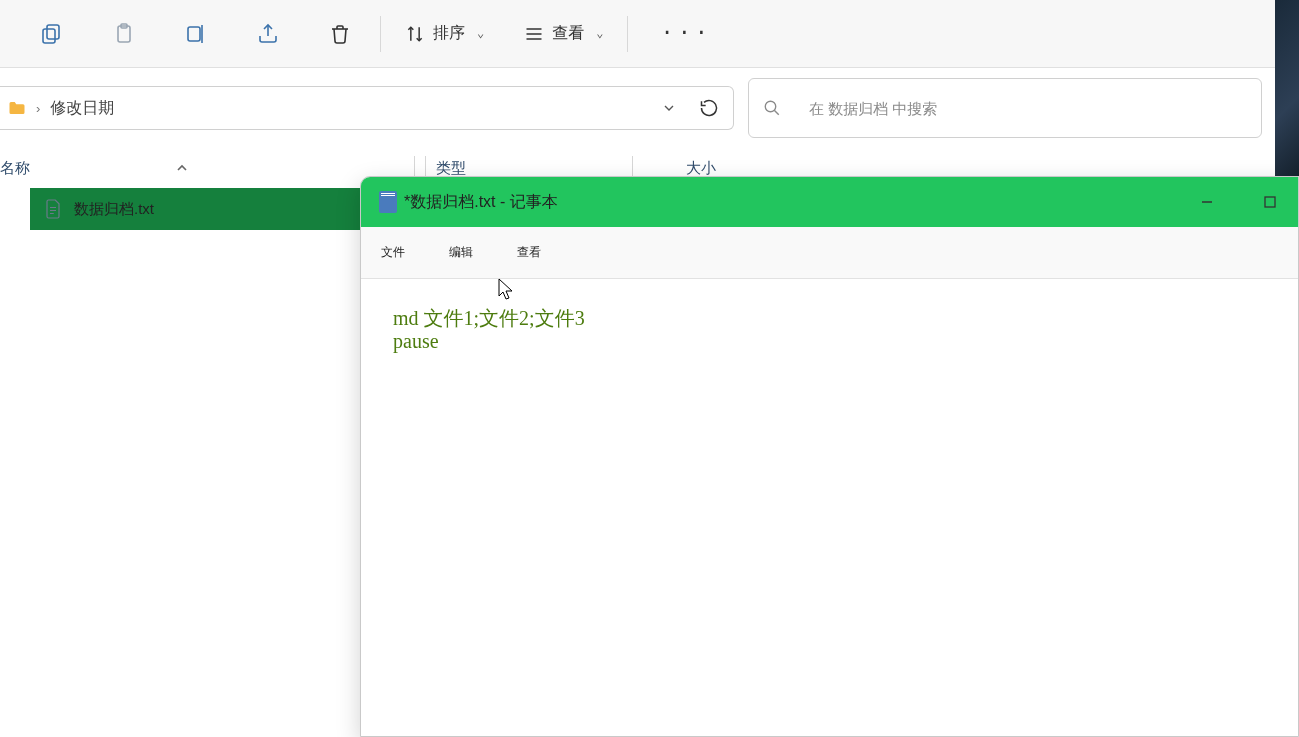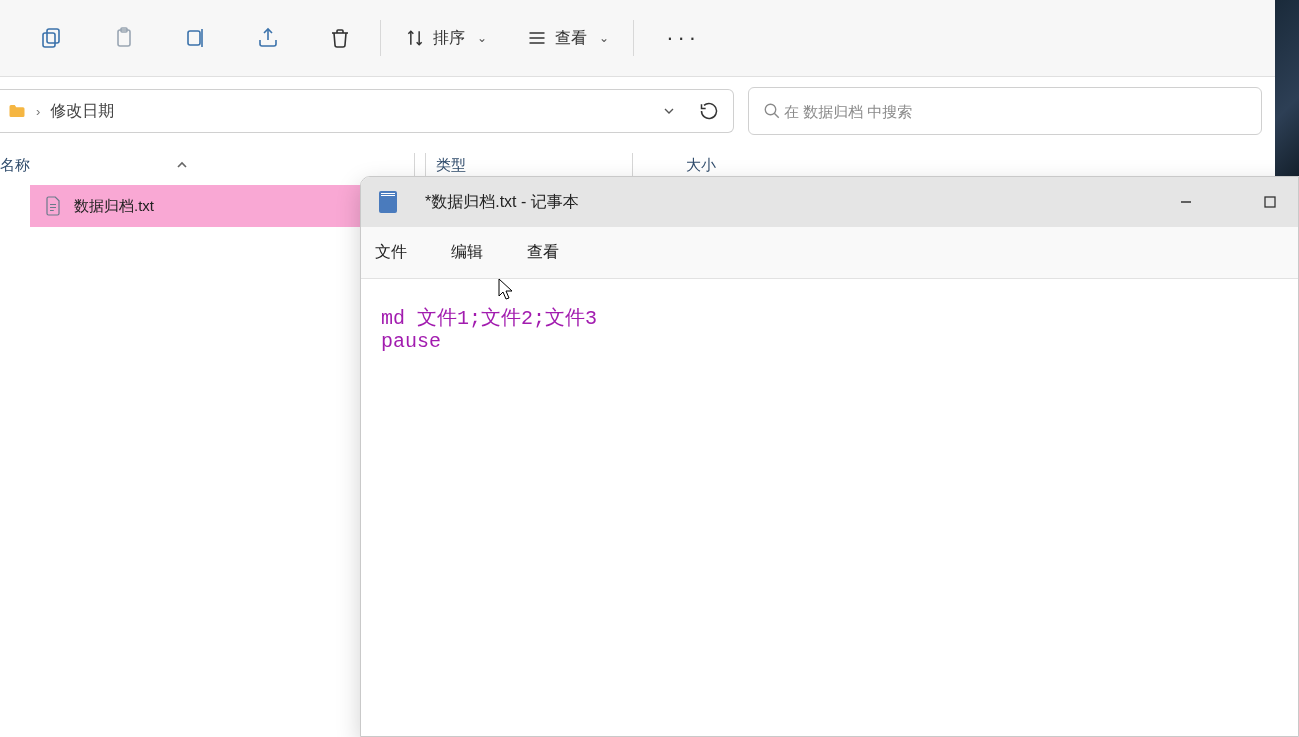--- a/index.html
+++ b/index.html
@@ -8,27 +8,28 @@
   font-size: 14px;
   background: #fff;
   width: 1299px;
   height: 737px;
   position: relative;
   overflow: hidden;
 }
 
 
 .explorer-toolbar {
-  height: 77px;
+  height: 68px;
   background: #f7f7f7;
   display: flex;
   align-items: center;
   padding: 17px 16px;
   gap: 0;
   border-bottom: 1px solid #e0e0e0;
+  font-family: Liberation Mono, monospace;
 }
 .tb-btn {
   width: 72px;
   height: 68px;
   display: flex;
   align-items: center;
   justify-content: center;
   color: #4b7db4;
 }
 .tb-sep {
@@ -68,27 +69,27 @@
   gap: 10px;
   color: #444;
 }
 .breadcrumb .folder-ic { color: #f5b642; }
 .breadcrumb .sep { color: #777; font-size: 13px;}
 .breadcrumb .spacer { flex: 1; }
 .breadcrumb .dd { color: #555; padding: 0 6px; }
 .breadcrumb .refresh { color: #333; padding: 0 6px; font-size: 20px;}
 .search-box {
   flex: 1;
-  height: 48px;
+  height: 60px;
   border: 1px solid #d0d0d0;
   border-radius: 6px;
   display: flex;
   align-items: center;
   padding: 0 14px;
-  gap: 3px;
+  gap: 28px;
   color: #888;
   margin-right: 25px;
 }
 .search-box input {
   border: none;
   outline: none;
   font-size: 15px;
   flex: 1;
   color: #333;
   background: transparent;
@@ -110,21 +111,21 @@
 .col-type { width: 196px; }
 .col-size { width: 120px; margin-left: 43px; }
 
 
 .file-list { padding-left: 30px; }
 .file-row {
   height: 42px;
   display: flex;
   align-items: center;
   gap: 12px;
-  background: #f9a8d4;
+  background: #15803d;
   width: 436px;
   border-radius: 0;
   padding-left: 14px;
   font-size: 15px;
   color: #222;
 }
 .file-ic { color: #6a7a8a; }
 
 
 .notepad {
@@ -136,25 +137,25 @@
   background: #fff;
   border: 1px solid #c9c9c9;
   border-radius: 10px 0 0 0;
   box-shadow: 0 8px 24px rgba(0,0,0,0.18);
   overflow: hidden;
   display:flex;
   flex-direction: column;
 }
 .notepad-titlebar {
   height: 50px;
-  background: #e5e5e5;
+  background: #22c55e;
   display: flex;
   align-items: center;
   padding-left: 18px;
-  gap: 28px;
+  gap: 7px;
   font-size: 16px;
   color: #222;
 }
 .np-icon {
   width: 18px; height: 22px;
   background: #4a7bbd;
   position: relative;
   border-radius: 2px;
 }
 .np-icon::before{
@@ -166,35 +167,35 @@
   width: 56px; height: 50px;
   display:flex; align-items:center; justify-content:center;
   color: #333;
 }
 
 .notepad-menu {
   height: 52px;
   display:flex;
   align-items:center;
   gap: 44px;
-  padding-left: 14px;
-  font-size: 16px;
+  padding-left: 20px;
+  font-size: 12px;
   color: #222;
   background: #f9f9f9;
   border-bottom: 1px solid #e2e2e2;
 }
 
 .notepad-body {
   flex:1;
-  padding: 28px 20px;
-  font-family: Liberation Mono, monospace;
+  padding: 28px 32px;
+  font-family: Liberation Serif, serif;
   font-size: 20px;
   line-height: 1.15;
   white-space: pre;
-  color: #a21caf;
+  color: #4d7c0f;
 }
 
 
 .side-sliver {
   position:absolute;
   right:0; top:0;
   width: 24px; height: 176px;
   background: linear-gradient(135deg,#1a2a3a,#2d3f55 60%,#14202c);
 }
 

